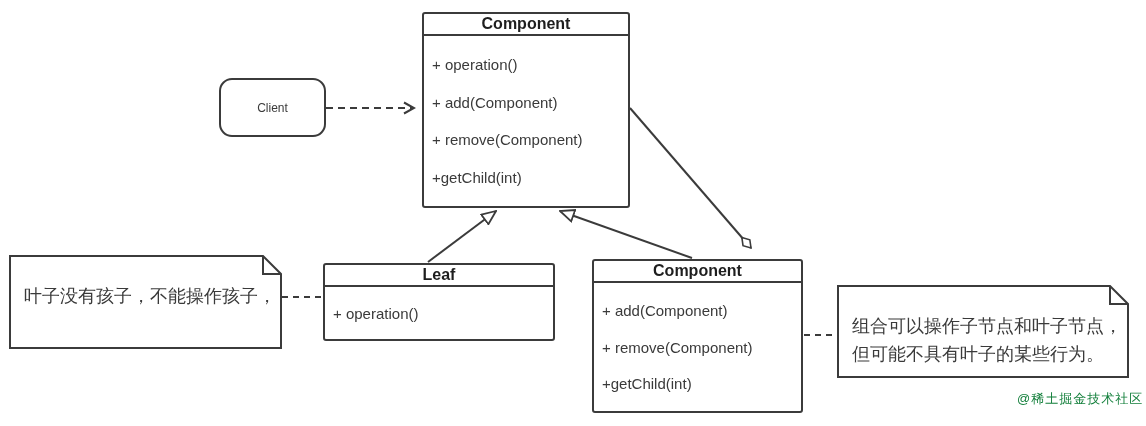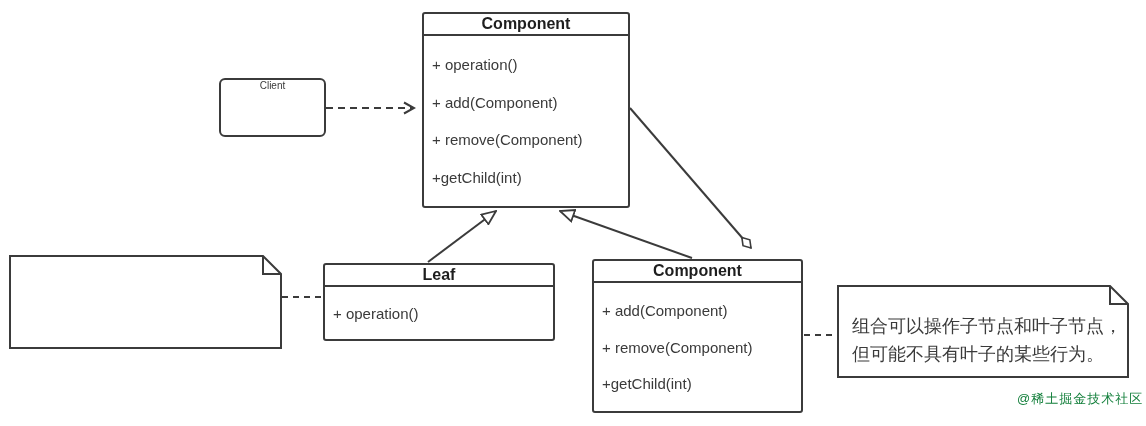--- a/index.html
+++ b/index.html
@@ -44,26 +44,26 @@
     color: #3a3a3a;
     white-space: nowrap;
   }
 
   .client-box {
     position: absolute;
     box-sizing: border-box;
     left: 219px; top: 78px;
     width: 107px; height: 59px;
     border: 2px solid #3b3b3b;
-    border-radius: 6px;
+    border-radius: 13px;
     background: #ffffff;
     display: flex;
-    align-items: flex-start;
+    align-items: center;
     justify-content: center;
-    font-size: 10px;
+    font-size: 12px;
     color: #3a3a3a;
   }
 
   .note-text {
     position: absolute;
     font-size: 18px;
     line-height: 28px;
     color: #3a3a3a;
     white-space: nowrap;
   }
@@ -148,20 +148,21 @@
       <div class="method">+ remove(Component)</div>
       <div class="method">+getChild(int)</div>
     </div>
   </div>
 
   <div class="client-box">
     <span>Client</span>
   </div>
 
   <div class="note-text note1">
+    <div>叶子没有孩子，不能操作孩子，</div>
   </div>
   <div class="note-text note2">
     <div>组合可以操作子节点和叶子节点，</div>
     <div>但可能不具有叶子的某些行为。</div>
   </div>
 
   <div class="watermark">@稀土掘金技术社区</div>
 
 </div>
 

